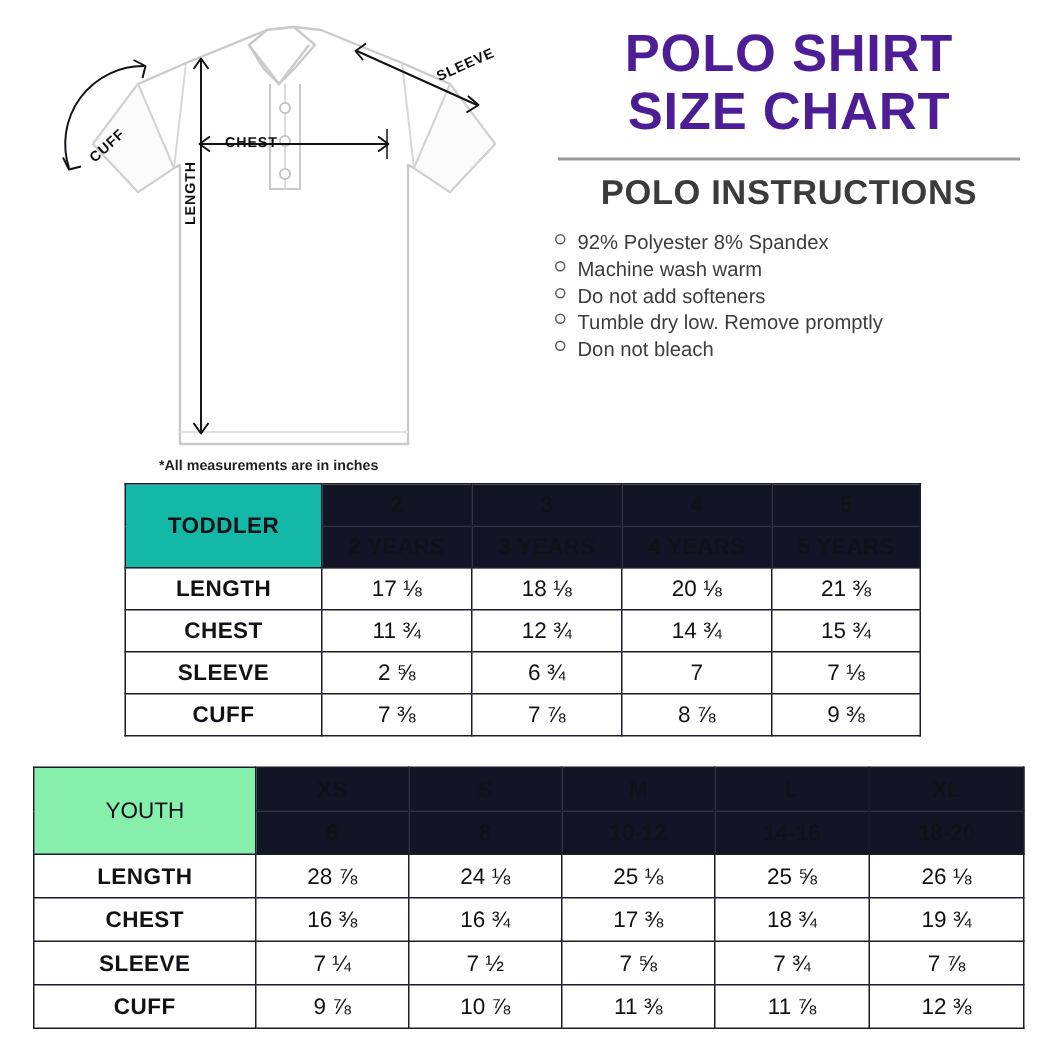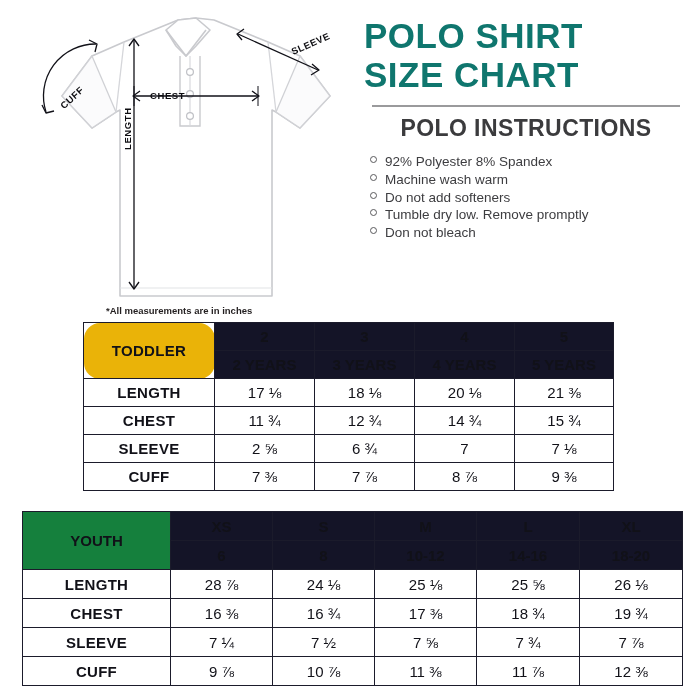--- a/index.html
+++ b/index.html
@@ -37,22 +37,22 @@
     width: 348px;
     height: 322px;
     flex: 0 0 348px;
     padding-top: 16px;
     box-sizing: border-box;
   }
   .title {
     font-size: 35px;
     font-weight: bold;
     letter-spacing: 0.5px;
-    color: #0f766e;
-    text-align: left;
+    color: #4c1d95;
+    text-align: center;
     line-height: 1.12;
     margin: 0 12px;
   }
   .title-rule {
     height: 2px;
     background: #9a9a9c;
     margin: 11px 20px 8px 20px;
   }
   .care-title {
     font-size: 23px;
@@ -132,31 +132,30 @@
   .size-table td, .size-table th {
     border: 1px solid #1b1b2b;
     text-align: center;
     vertical-align: middle;
     font-size: 15px;
     color: #111118;
     height: 27px;
     padding: 0;
   }
   .cat-cell {
-    background: #eab308;
+    background: #14b8a6;
     color: #12121c;
     font-weight: bold;
     font-size: 17px;
     letter-spacing: 0.3px;
-    border-radius: 16px;
   }
   .cat-cell-youth {
-    background: #15803d;
+    background: #86efac;
     color: #12121c;
-    font-weight: bold;
+    font-weight: normal;
     font-size: 17px;
   }
   .dark {
     background: #141427;
     color: #ffffff;
     font-weight: bold;
     font-size: 17px;
     border-color: #141427;
   }
   .dark-sub {

